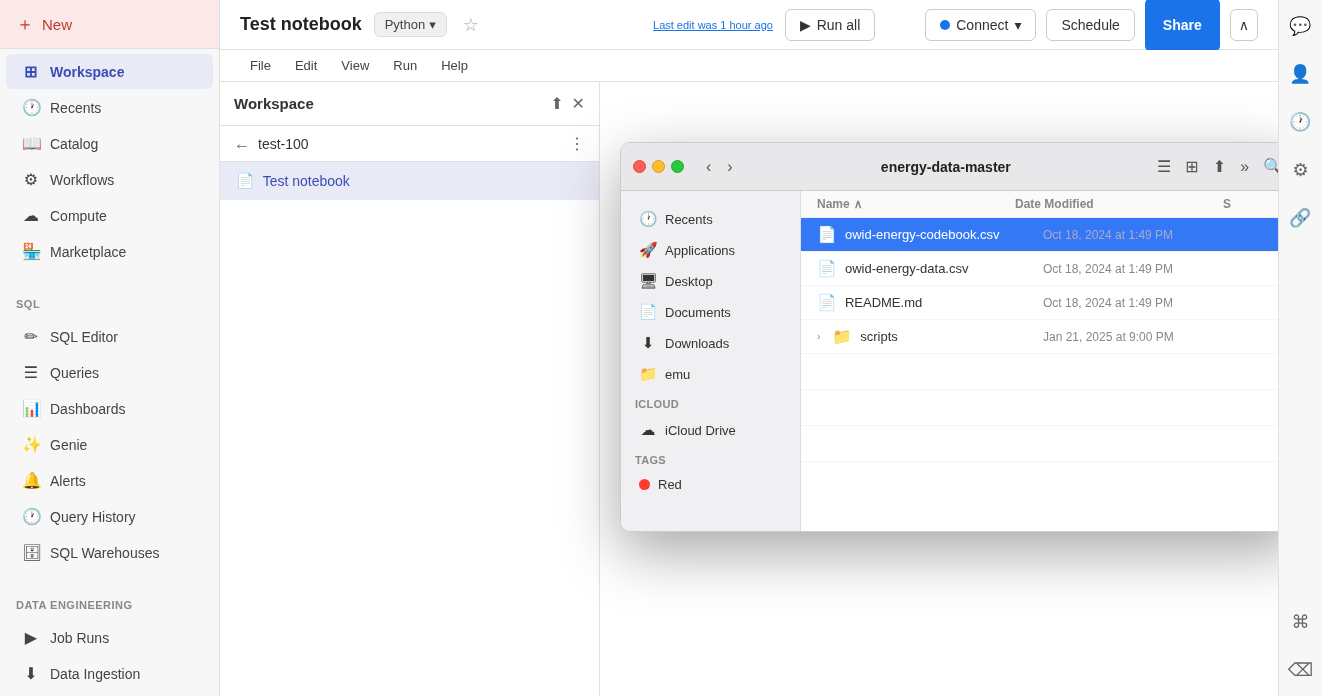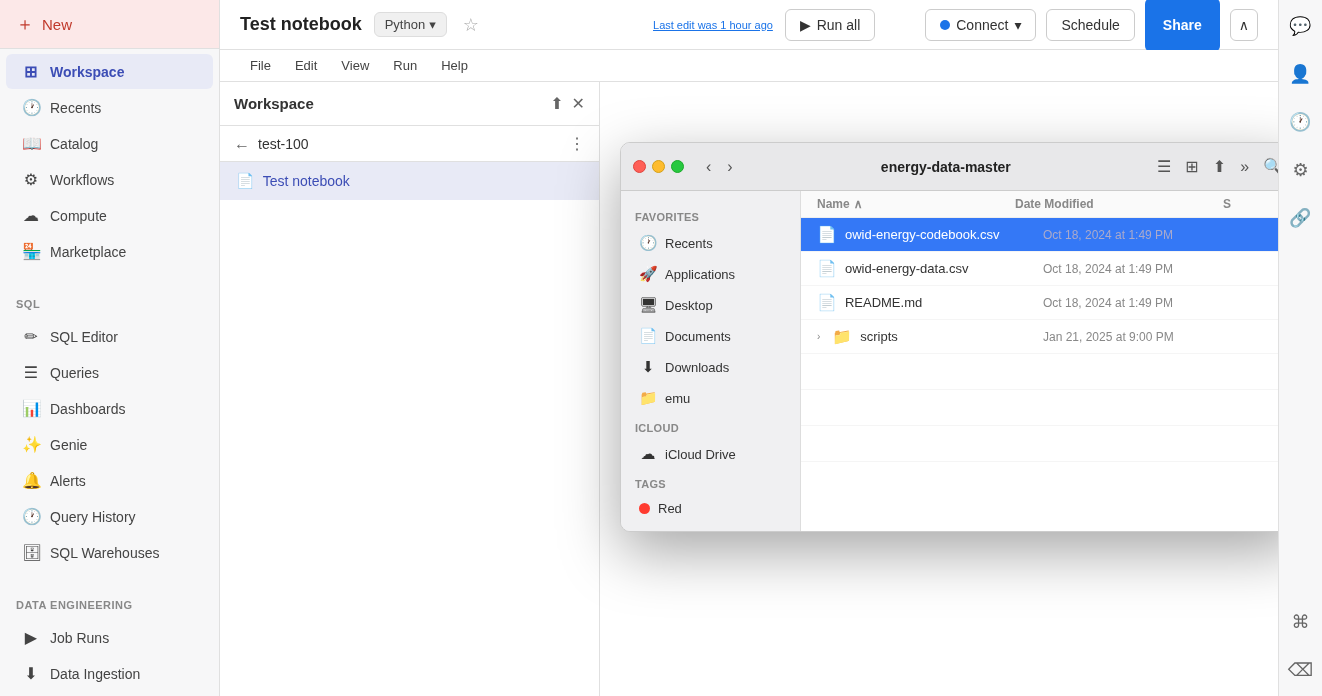--- a/index.html
+++ b/index.html
@@ -260,21 +260,20 @@
             <span class="fp-toolbar-icon">⊞</span>
             <span class="fp-toolbar-icon">⬆</span>
             <span class="fp-toolbar-icon">»</span>
             <span class="fp-toolbar-icon">🔍</span>
           </div>
         </div>
 
         <div class="fp-body">
 
           <div class="fp-sidebar">
-            <div class="fp-sidebar-section">Favorites</div>
             <div class="fp-sidebar-item">
               <span class="fp-sidebar-icon">🕐</span>
               <span>Recents</span>
             </div>
             <div class="fp-sidebar-item">
               <span class="fp-sidebar-icon">🚀</span>
               <span>Applications</span>
             </div>
             <div class="fp-sidebar-item">
               <span class="fp-sidebar-icon">🖥</span>

